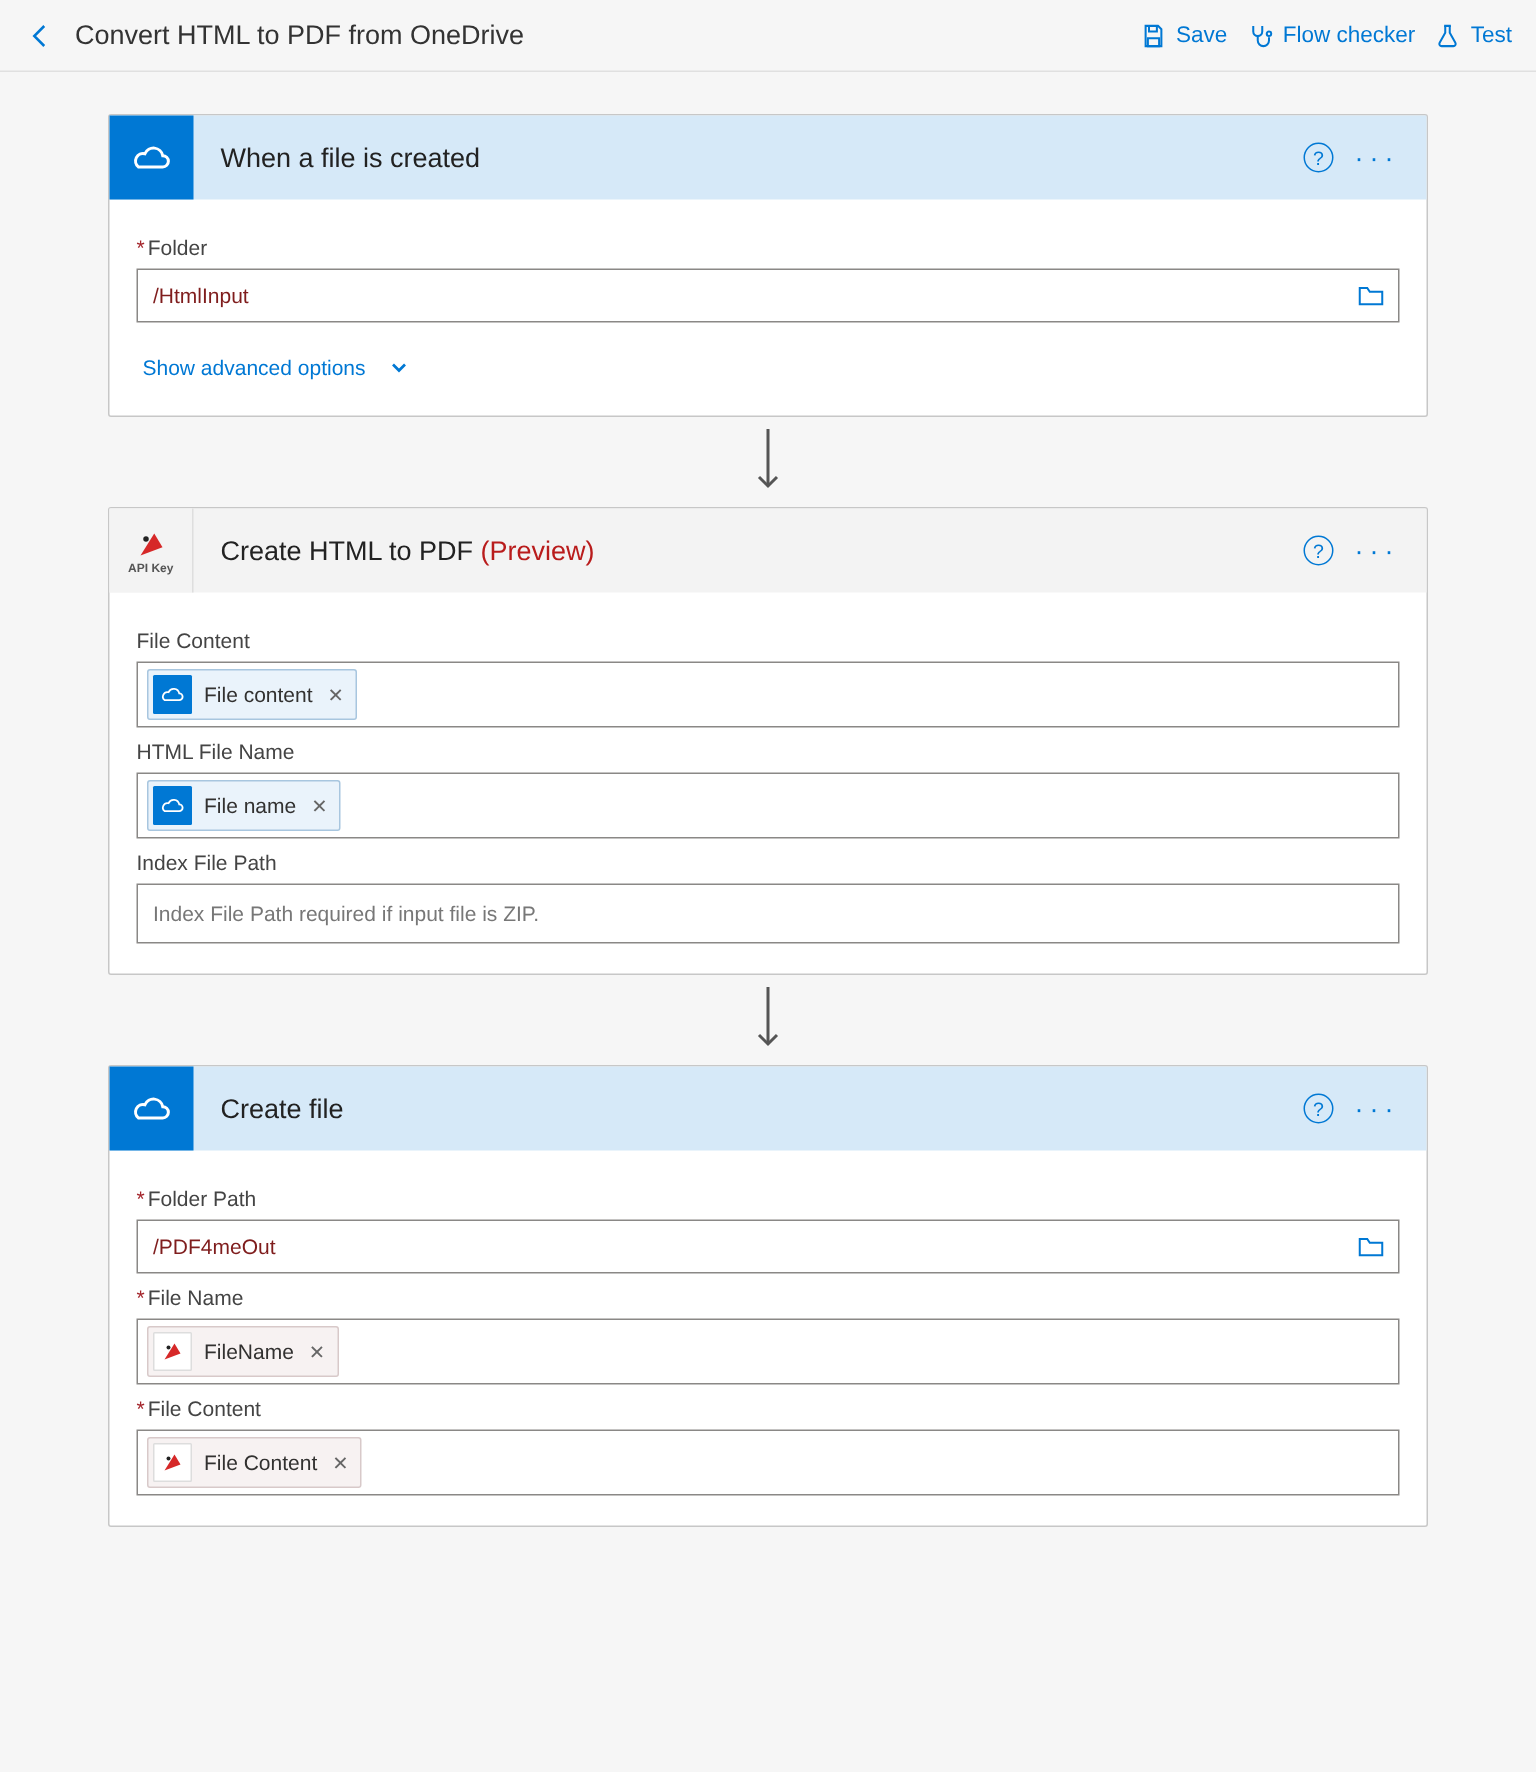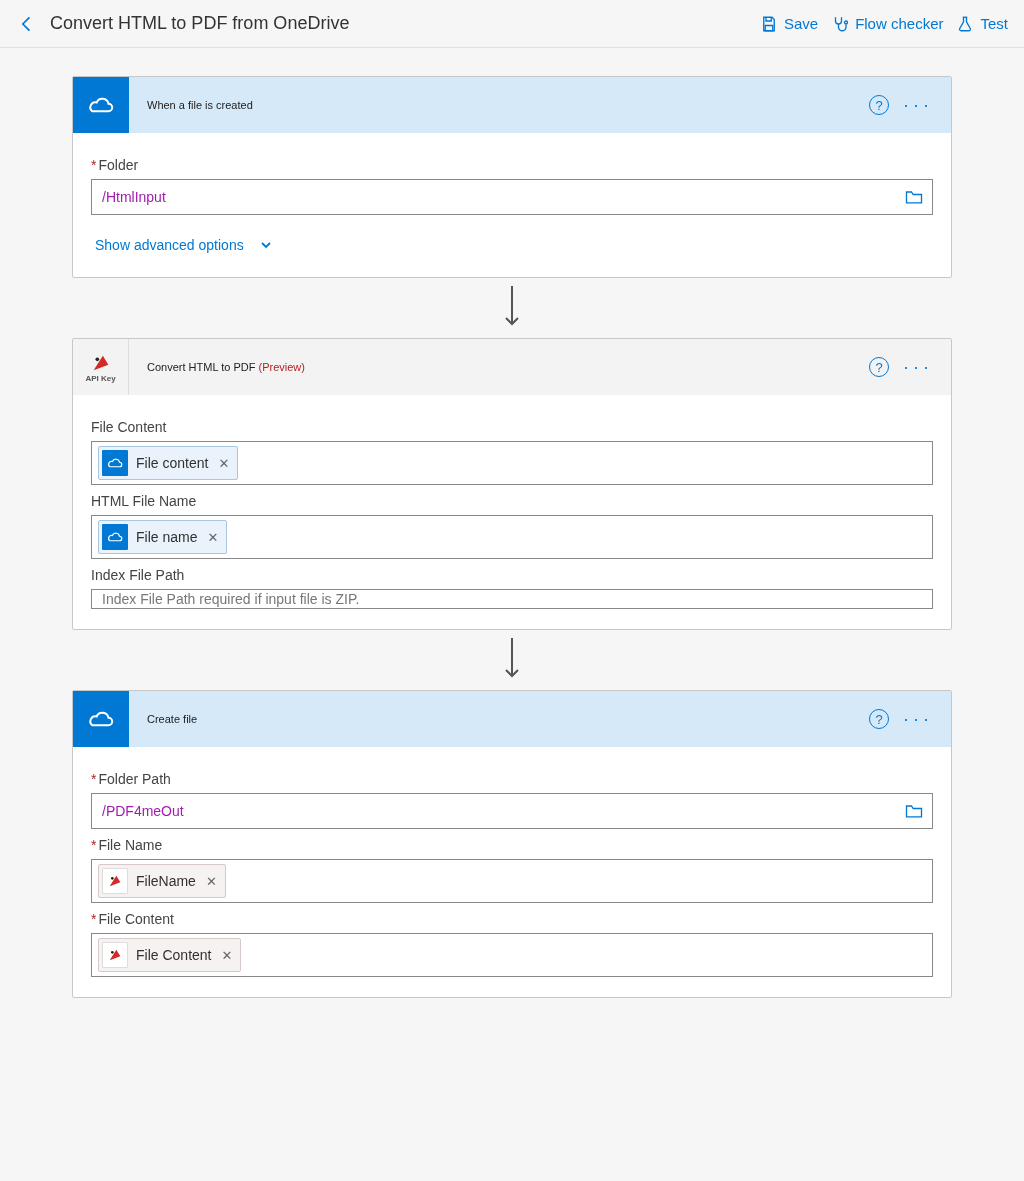--- a/index.html
+++ b/index.html
@@ -67,21 +67,21 @@
     background: #f3f3f3;
     border-right: 1px solid #dedede;
     flex-direction: column;
     font-size: 8px;
     color: #555;
   }
   .icon-tile.api .api-icon { font-size: 20px; line-height: 1; }
   .card-title {
     flex: 1;
     padding-left: 18px;
-    font-size: 11px;
+    font-size: 18px;
     color: #222;
   }
   .preview-tag { color: #b91c1c; }
   .hdr-actions {
     display: flex; align-items: center; gap: 14px; padding-right: 18px;
   }
   .help-icon {
     width: 20px; height: 20px; border: 1.5px solid #0078d4; border-radius: 50%;
     color: #0078d4; display:flex; align-items:center; justify-content:center;
     font-size: 13px; cursor: pointer;
@@ -93,21 +93,21 @@
   .req::before { content: "*"; color: #a4262c; margin-right: 2px; }
   .input-box {
     border: 1px solid #8a8886;
     height: 36px;
     display: flex; align-items: center;
     padding: 0 8px;
     background: #fff;
   }
   .input-box input {
     border: none; outline: none; flex: 1; font-size: 14px; font-family: inherit;
-    color: #a21caf; background: transparent;
+    color: #7f1d1d; background: transparent;
   }
   .folder-icon {
     width: 20px; height: 18px; color: #0078d4; cursor: pointer;
   }
   .adv-link {
     color: #0078d4; cursor: pointer; font-size: 14px;
     display: inline-flex; align-items: center; gap: 16px;
     margin: 22px 0 4px 4px;
   }
   .adv-link .chev { width: 12px; height: 12px; }
@@ -131,21 +131,21 @@
   .tok-tile {
     width: 26px; height: 26px; background: #0078d4; display:flex; align-items:center; justify-content:center;
     color: #fff; border-radius: 1px;
   }
   .tok-tile.api { background: #fff; border:1px solid #ddd; }
   .tok-text { font-size: 14px; }
   .tok-x { cursor: pointer; color: #666; font-size: 13px; padding: 0 2px; }
 
   .placeholder-box {
     border: 1px solid #8a8886;
-    height: 20px; display:flex; align-items:center; padding: 0 10px;
+    height: 40px; display:flex; align-items:center; padding: 0 10px;
     color: #777; font-size: 14px;
   }
 
   .arrow-connector {
     height: 60px;
     display: flex; align-items: center; justify-content: center;
   }
   .arrow-connector svg { color: #555; }
 
   
@@ -242,21 +242,21 @@
       <div class="icon-tile api">
         <span class="api-icon">
           <svg viewBox="0 0 24 24" width="22" height="22">
               <path fill="#d62828" d="M4 20 L14 4 L20 14 Z"></path>
               <circle cx="8" cy="8" r="2" fill="#222"></circle>
             </svg>
         </span>
         <span>API Key</span>
       </div>
       <div class="card-title">
-        <span>Convert HTML to PDF</span>
+        <span>Create HTML to PDF</span>
         <span class="preview-tag">(Preview)</span>
       </div>
       <div class="hdr-actions">
         <div class="help-icon">?</div>
         <div class="dots">···</div>
       </div>
     </div>
     <div class="card-body">
       <div class="field-label">File Content</div>
       <div class="token-box">

